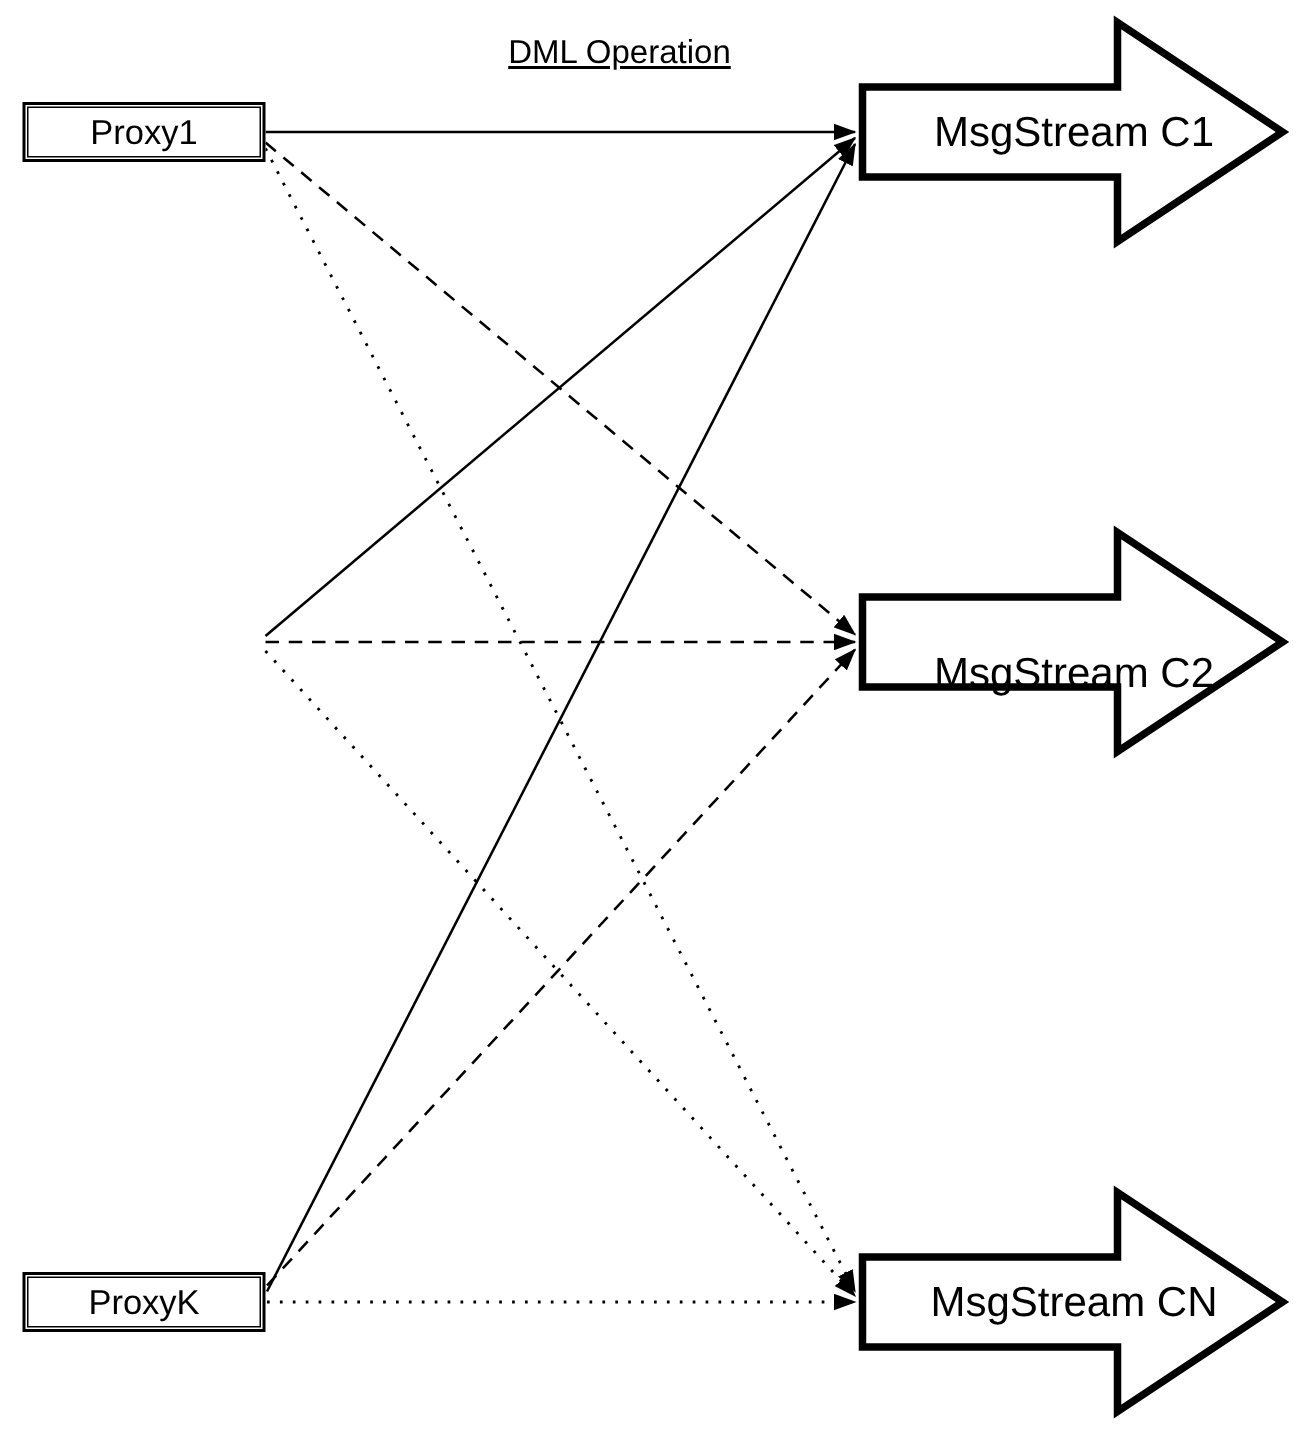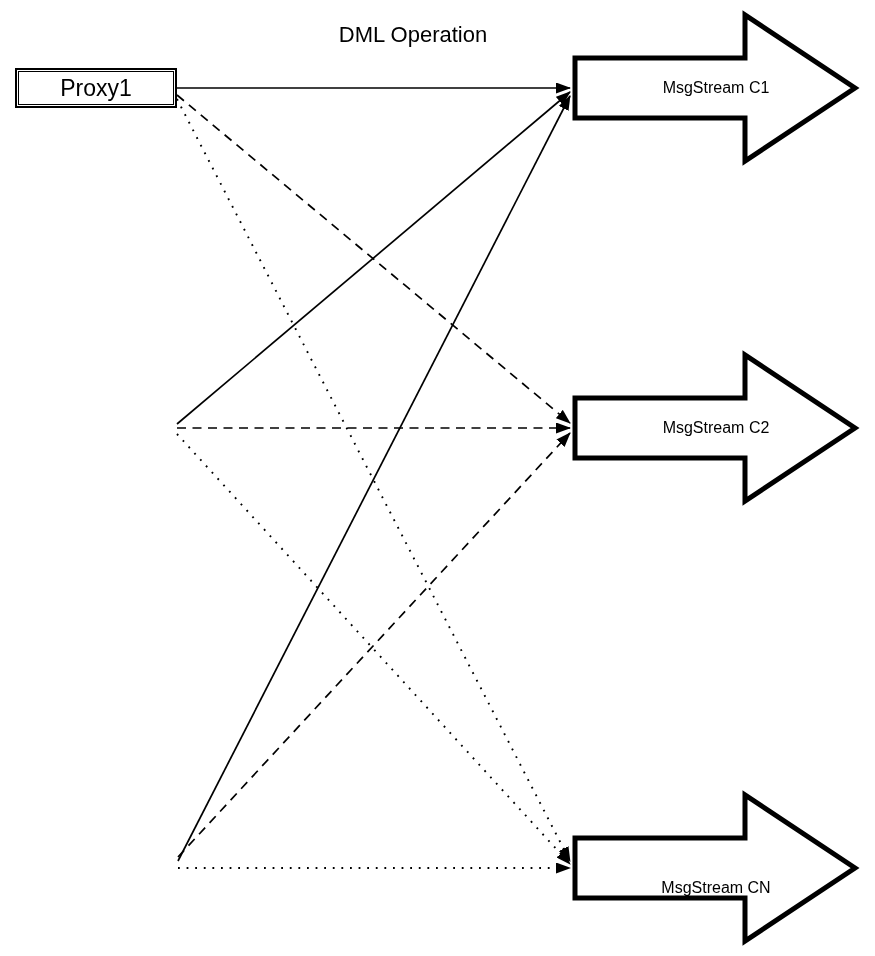--- a/index.html
+++ b/index.html
@@ -57,34 +57,35 @@
     white-space: nowrap;
   }
   .stream-label {
     position: absolute;
     left: 575px;
     width: 282px;
     height: 30px;
     display: flex;
     align-items: center;
     justify-content: center;
-    font-size: 16px;
+    font-size: 28px;
     color: #000000;
     white-space: nowrap;
     pointer-events: none;
   }
   .title-block {
     position: absolute;
     left: 263px;
     top: 22px;
     width: 300px;
     text-align: center;
     font-size: 22px;
     line-height: 25px;
     color: #000000;
+    text-decoration: underline;
   }
   .title-line { display: block; }
 </style>
 </head>
 <body>
 
 <div class="canvas">
 
   <svg class="diagram-svg" viewBox="0 0 875 956" xmlns="http://www.w3.org/2000/svg">
     <defs>
@@ -112,18 +113,23 @@
 
   <div class="title-block">
     <span class="title-line">DML Operation</span>
   </div>
 
   <div class="proxy-box" style="top:68px;">
     <div class="proxy-box-inner">
       <span class="proxy-label">Proxy1</span>
     </div>
   </div>
+  <div class="proxy-box" style="top:848px;">
+    <div class="proxy-box-inner">
+      <span class="proxy-label">ProxyK</span>
+    </div>
+  </div>
 
   <div class="stream-label" style="top:73px;">MsgStream C1</div>
-  <div class="stream-label" style="top:413px;">MsgStream C2</div>
-  <div class="stream-label" style="top:853px;margin-top:20px;">MsgStream CN</div>
+  <div class="stream-label" style="top:434px;">MsgStream C2</div>
+  <div class="stream-label" style="top:853px;">MsgStream CN</div>
 
 </div>
 
 </body></html>

